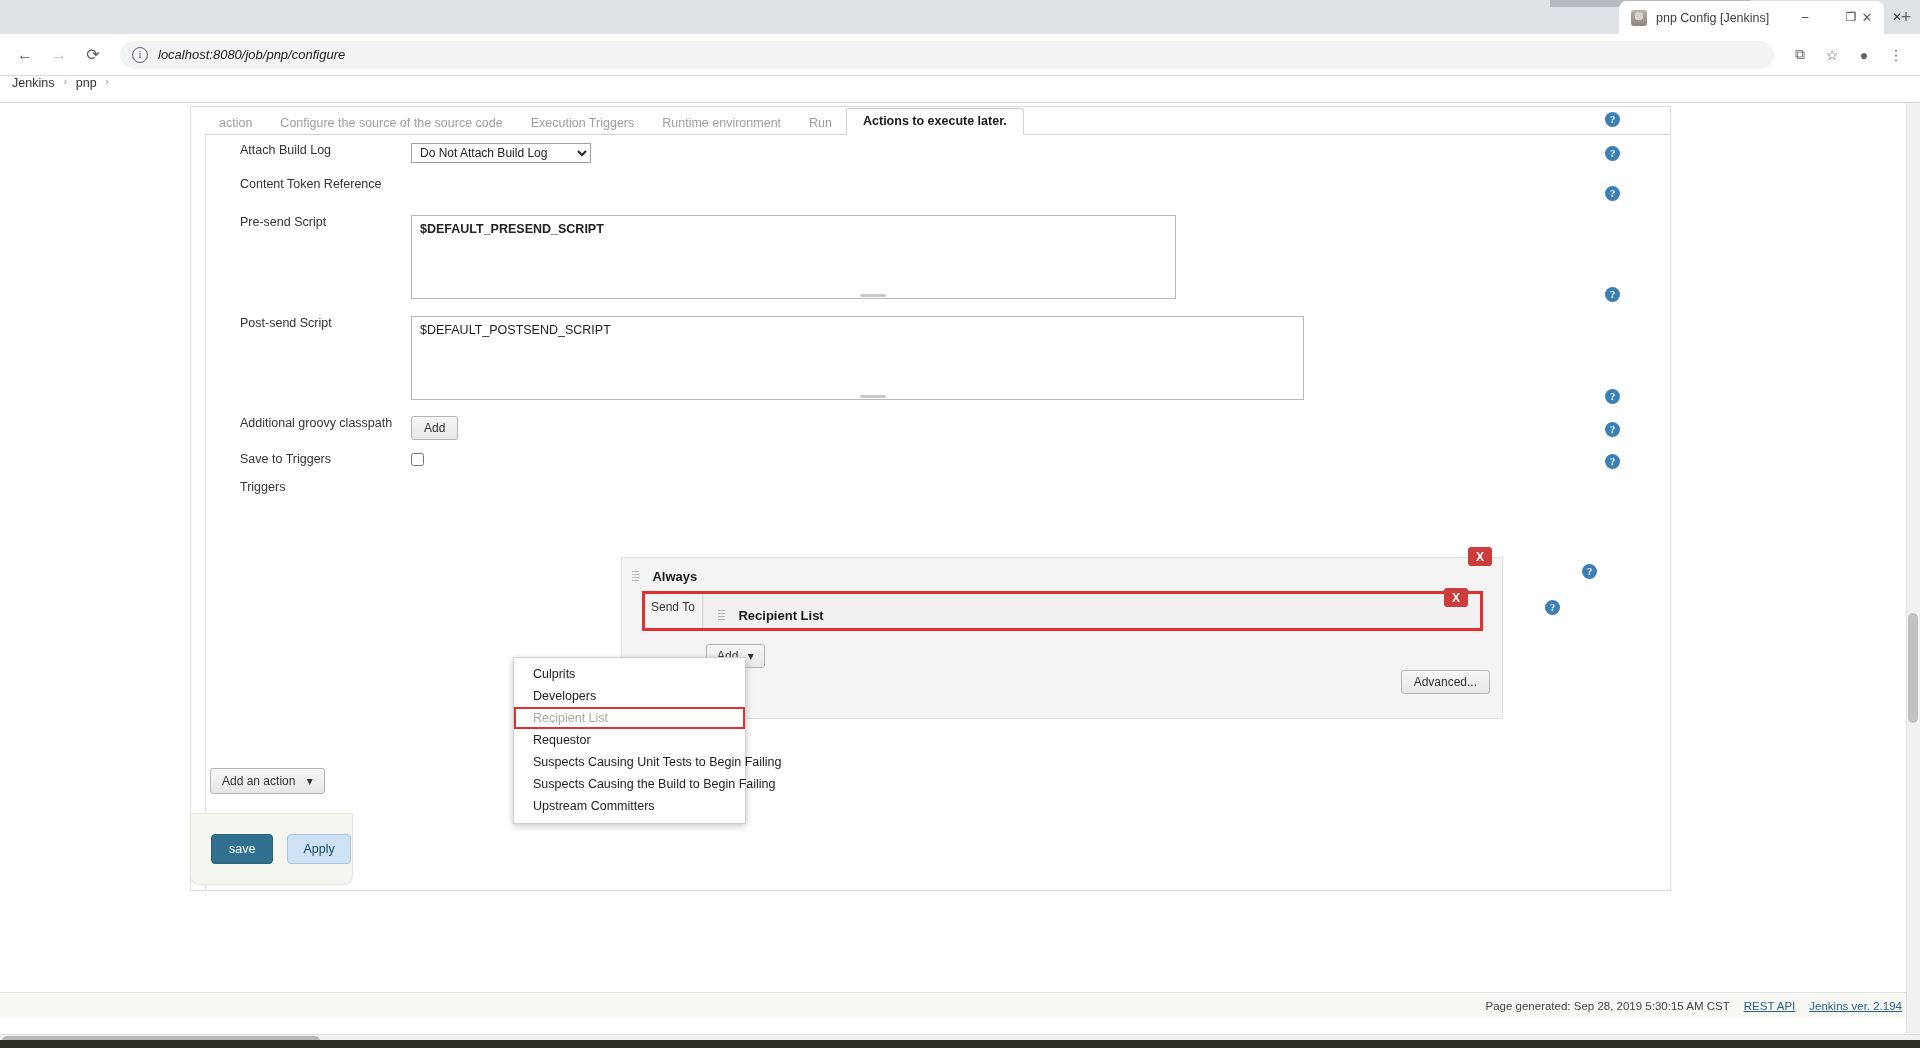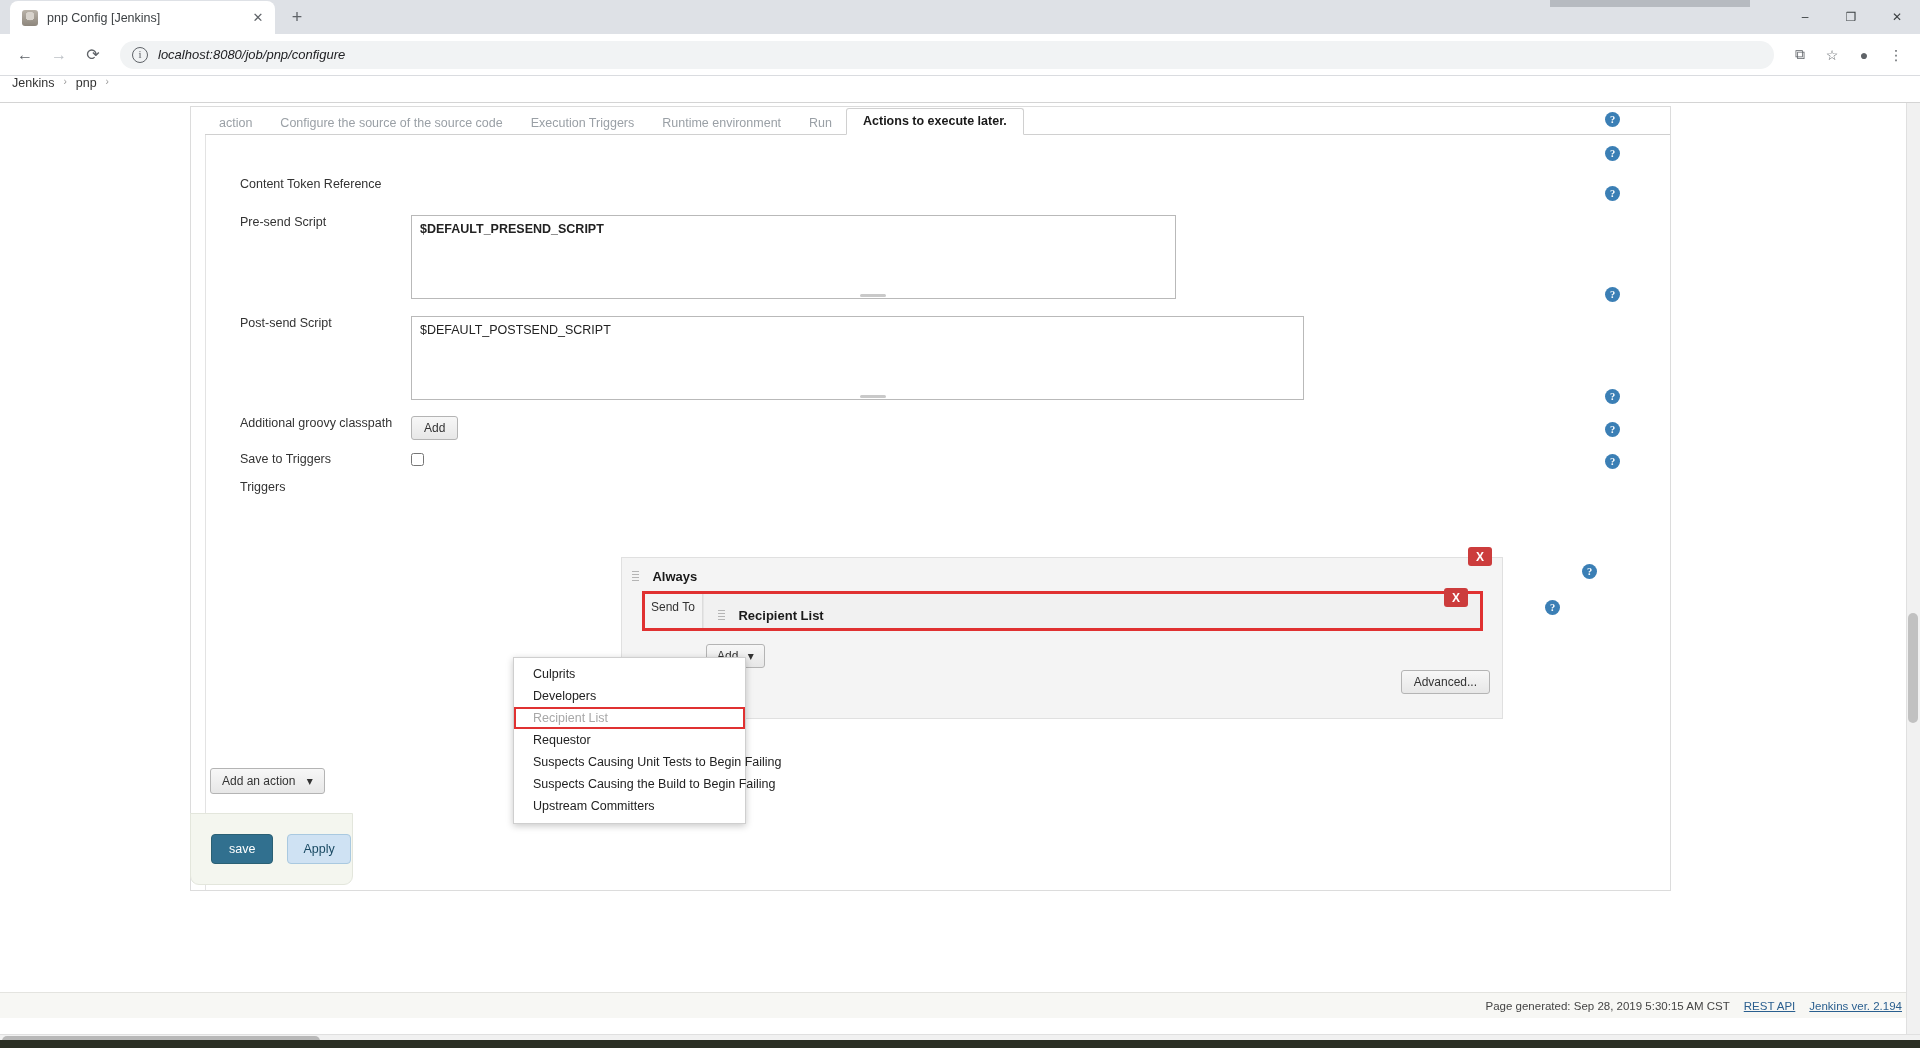--- a/index.html
+++ b/index.html
@@ -10,20 +10,21 @@
     background: #ffffff;
     font-family: "Liberation Sans", sans-serif;
   }
 
   
   #browser-chrome { width: 1920px; background: #dee1e6; }
   #tabstrip {
     height: 34px; position: relative;
     display: flex; align-items: flex-end;
     padding-left: 10px;
+    justify-content: flex-end;
   }
   #tab-active {
     width: 265px; height: 33px;
     background: #ffffff;
     border-radius: 8px 8px 0 0;
     display: flex; align-items: center;
     padding: 0 8px 0 12px;
     position: relative;
   }
   #tab-favicon {
@@ -388,20 +389,26 @@
       <div class="ftab">action</div>
       <div class="ftab">Configure the source of the source code</div>
       <div class="ftab">Execution Triggers</div>
       <div class="ftab">Runtime environment</div>
       <div class="ftab">Run</div>
       <div class="ftab active">Actions to execute later.</div>
     </div>
 
     <div id="form-body">
 
+      <div class="row" style="left:0; top:8px; width:1100px;">
+        <div class="rlabel">Attach Build Log</div>
+        <select class="jk" style="width:180px;">
+          <option>Do Not Attach Build Log</option>
+        </select>
+      </div>
 
       <div class="row" style="left:0; top:42px; width:800px;">
         <div class="rlabel">Content Token Reference</div>
       </div>
 
       <div class="row" style="left:0; top:80px; width:1100px;">
         <div class="rlabel">Pre-send Script</div>
         <textarea class="jk" style="width: 765px; height: 84px; font-weight: bold;">$DEFAULT_PRESEND_SCRIPT</textarea>
       </div>
       <div class="ta-grip" style="left:654px; top:159px;"></div>

